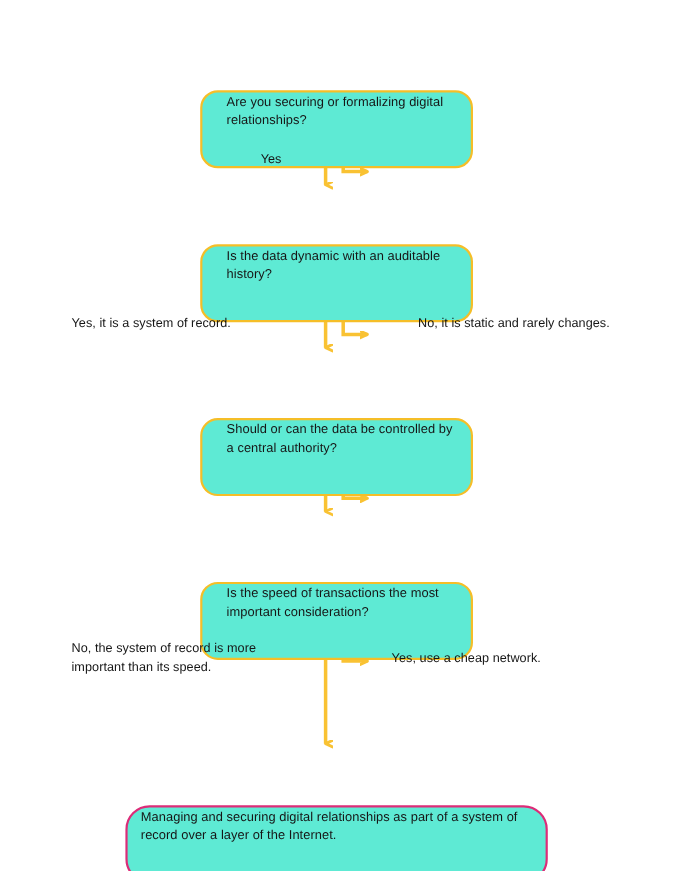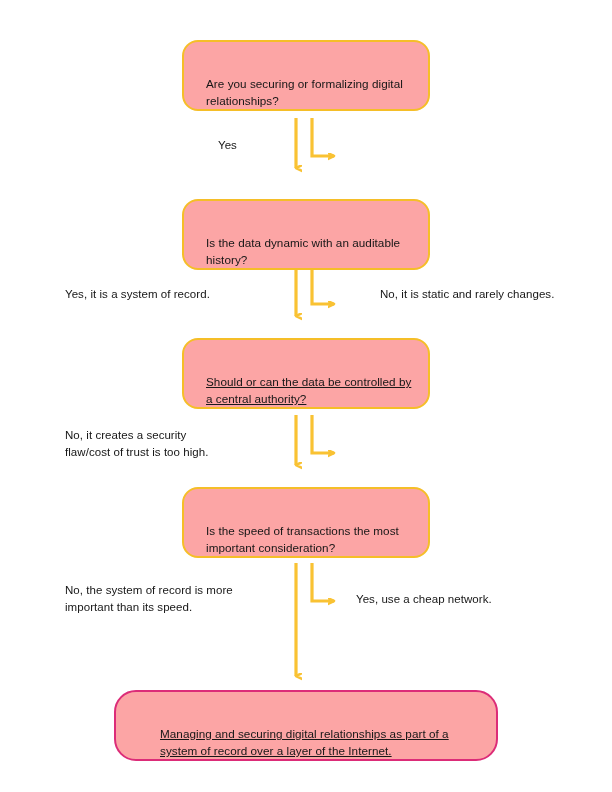--- a/index.html
+++ b/index.html
@@ -18,24 +18,25 @@
   #flow-root {
     position: absolute;
     left: 0;
     top: 0;
     width: 612px;
     height: 792px;
   }
   .node-box {
     position: absolute;
     box-sizing: border-box;
-    background: #fca5a5;
+    background: #5eead4;
     border-radius: 16px;
     display: flex;
-    align-items: flex-end;
+    align-items: flex-start;
+    margin-top: 42px;
   }
   .node-box.decision {
     border: 2.5px solid #F5BE28;
     left: 182px;
     width: 248px;
     height: 71px;
   }
   .node-box.terminal {
     border: 2.5px solid #DC2C78;
     left: 114px;
@@ -45,22 +46,21 @@
   }
   .node-text {
     font-size: 11.7px;
     line-height: 17px;
     color: #161616;
     padding-left: 22px;
     padding-right: 12px;
     letter-spacing: 0.05px;
   }
   .terminal .node-text {
-    padding-left: 44px;
-    text-decoration: underline;
+    padding-left: 12px;
   }
   .edge-label {
     position: absolute;
     font-size: 11.5px;
     line-height: 17px;
     color: #161616;
     white-space: pre-line;
     letter-spacing: 0.05px;
   }
   .edge-label.left {
@@ -119,41 +119,39 @@
     </g>
     <g>
       <path d="M312,563 L312,601 L334,601" stroke="#F9C233" stroke-width="3.2" fill="none" marker-end="url(#ah-right)"></path>
     </g>
   </svg>
 
   <div class="node-box decision" style="top:40px;">
     <div class="node-text">Are you securing or formalizing digital relationships?</div>
   </div>
 
-  <div class="node-box decision" style="top:199px;">
+  <div class="node-box decision" style="top:180px;">
     <div class="node-text">Is the data dynamic with an auditable history?</div>
   </div>
 
-  <div class="node-box decision" style="top:338px;text-decoration:underline;">
+  <div class="node-box decision" style="top:338px;">
     <div class="node-text">Should or can the data be controlled by a central authority?</div>
   </div>
 
   <div class="node-box decision" style="top:487px;">
     <div class="node-text">Is the speed of transactions the most important consideration?</div>
   </div>
 
   <div class="node-box terminal" style="top:690px;">
     <div class="node-text">Managing and securing digital relationships as part of a system of record over a layer of the Internet.</div>
   </div>
 
-  <div class="edge-label left" style="left:218px; top:137px; width:70px;">Yes</div>
+  <div class="edge-label left" style="left:237px; top:137px; width:70px;">Yes</div>
 
   <div class="edge-label left" style="left:65px; top:286px; width:215px;">Yes, it is a system of record.</div>
   <div class="edge-label right" style="left:356px; top:286px; width:230px;padding-left:24px;">No, it is static and rarely changes.</div>
 
-  <div class="edge-label left" style="left:65px; top:427px; width:215px;">No, it creates a security
-flaw/cost of trust is too high.</div>
 
   <div class="edge-label right" style="left:356px; top:591px; width:200px;">Yes, use a cheap network.</div>
   <div class="edge-label left" style="left:65px; top:582px; width:225px;">No, the system of record is more
 important than its speed.</div>
 
 </div>
 
 </body></html>

